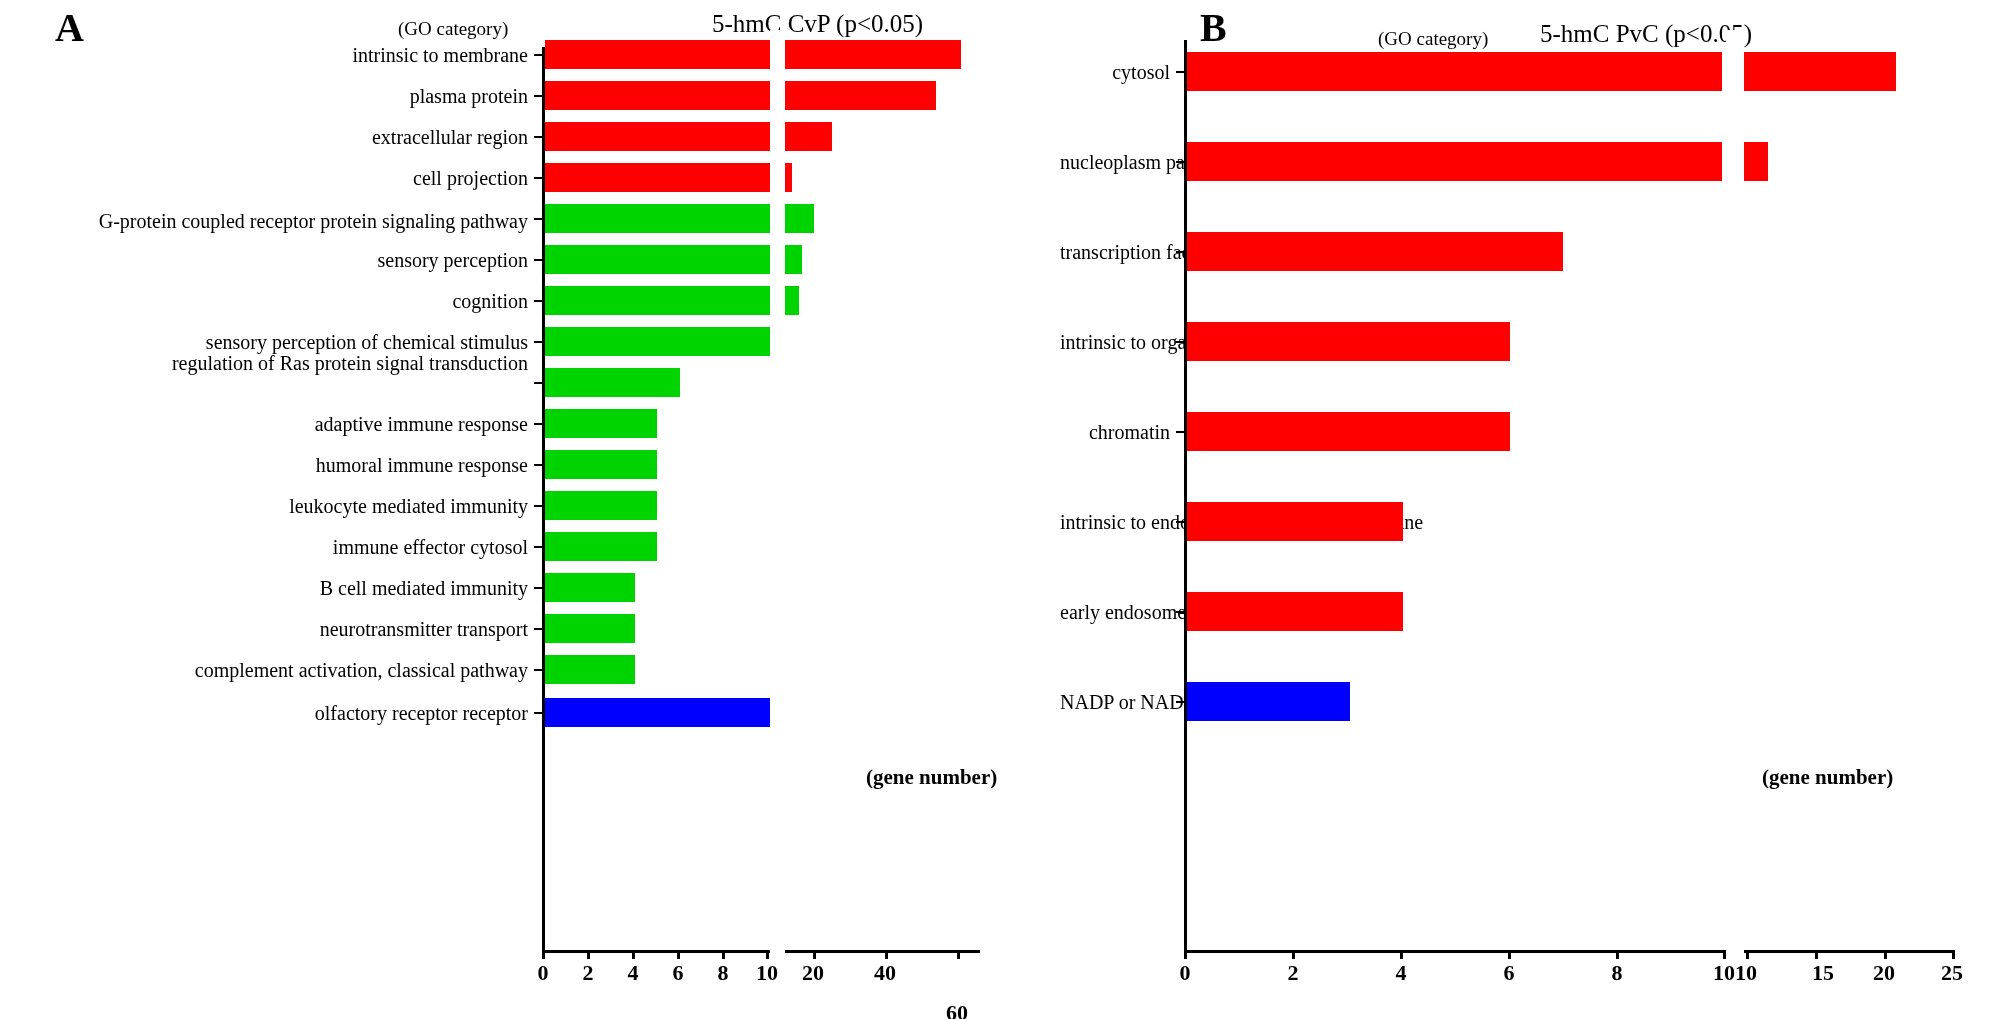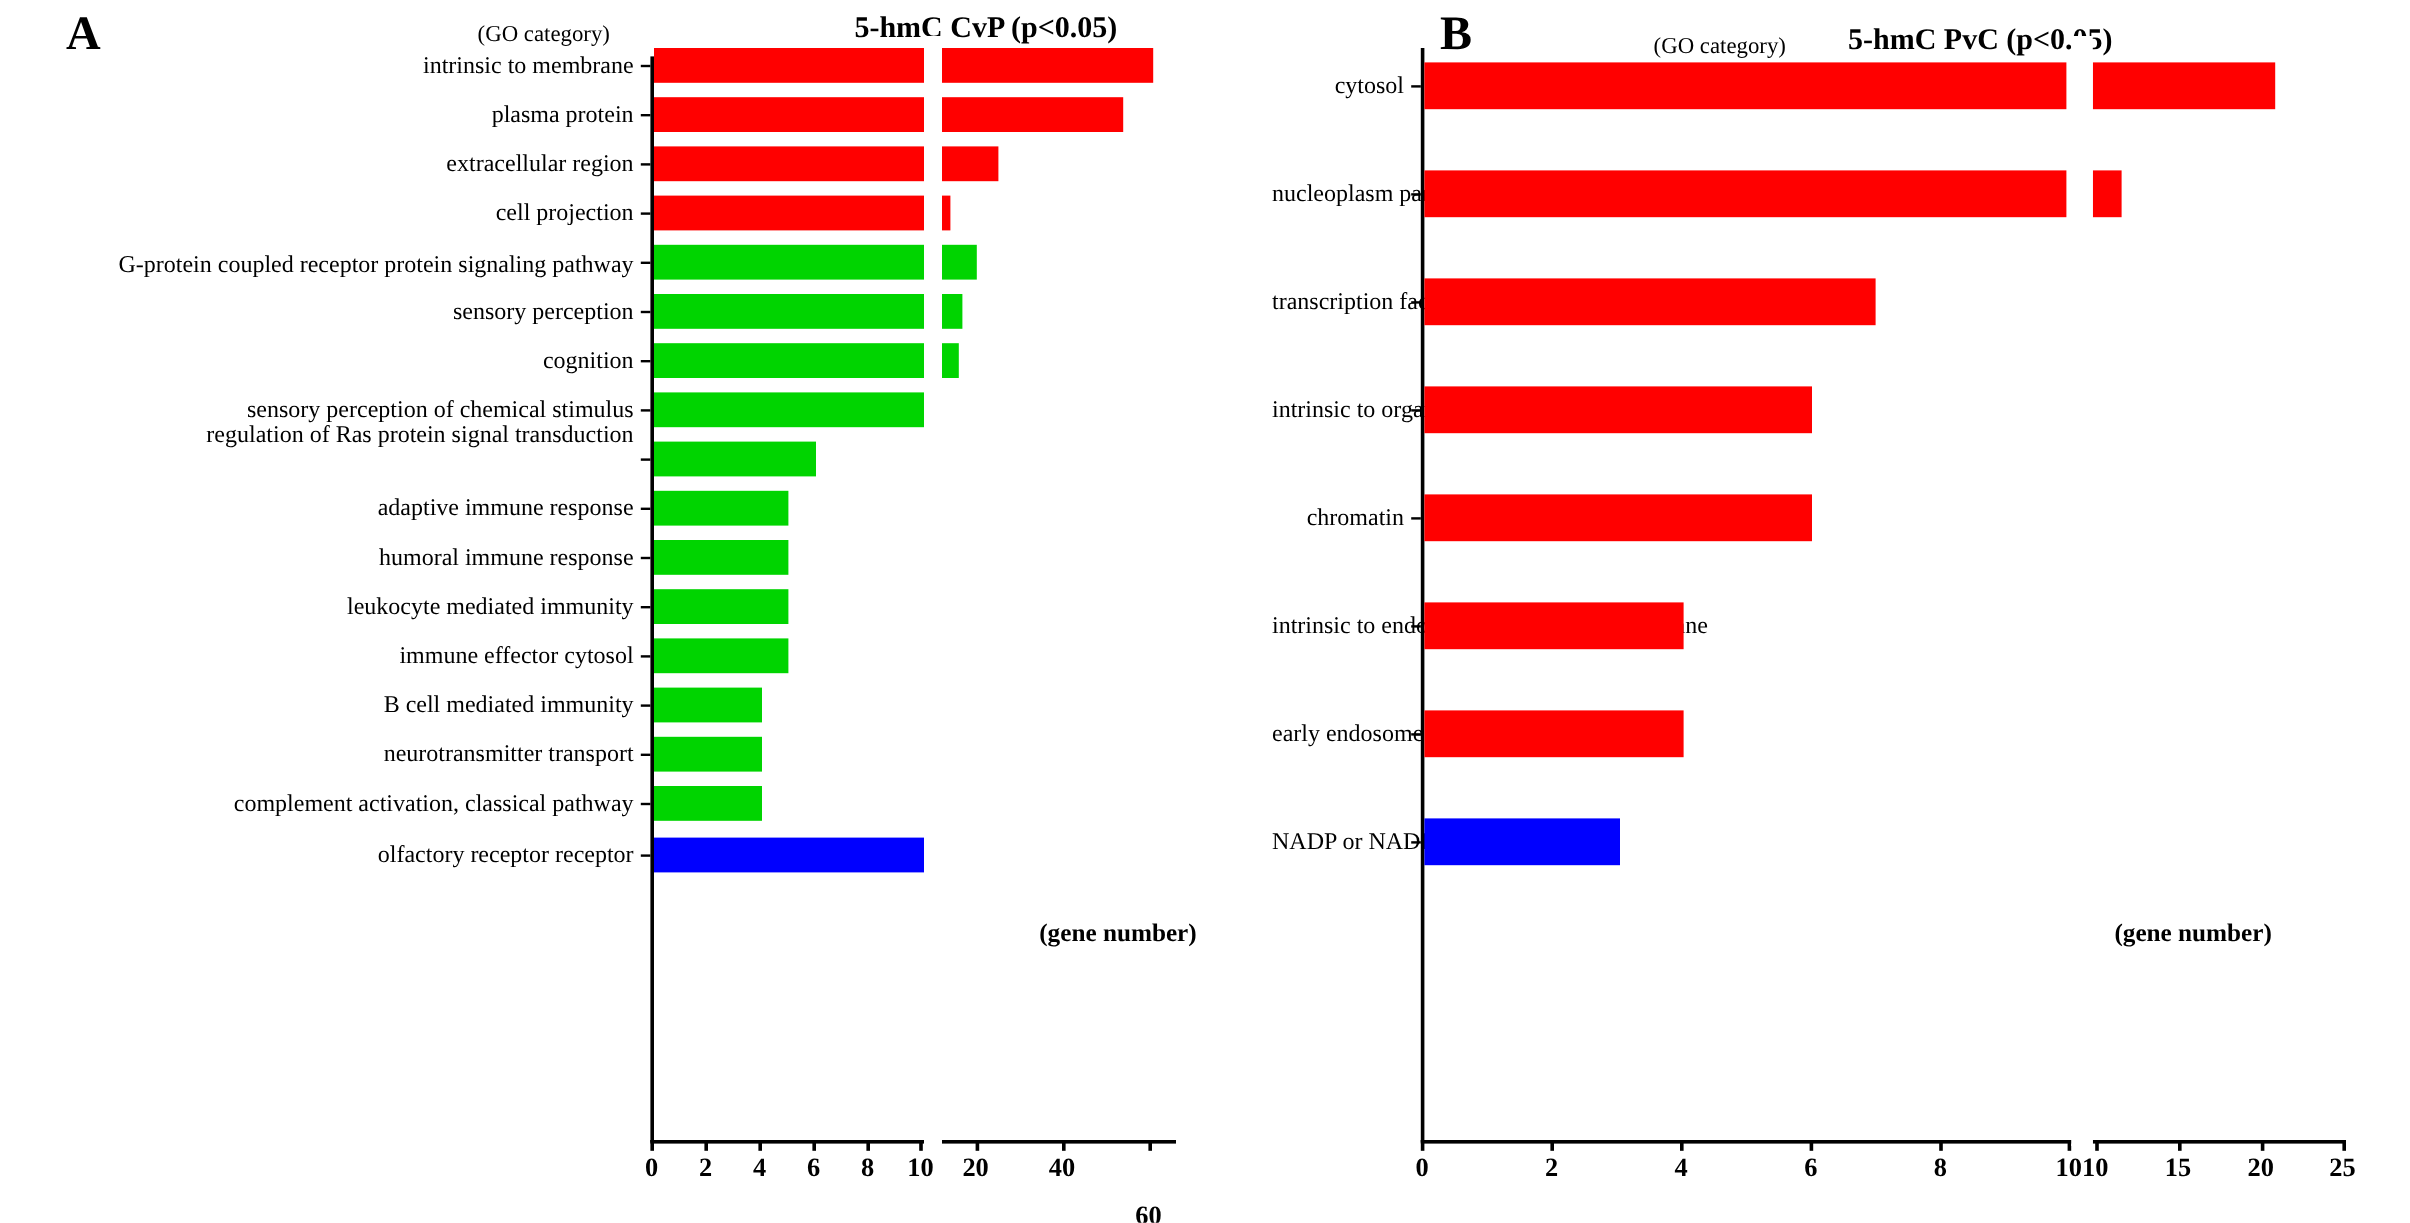--- a/index.html
+++ b/index.html
@@ -30,21 +30,21 @@
   .panel-letter {
     position: absolute;
     font-family: "Liberation Serif", serif;
     font-weight: bold;
     font-size: 40px;
     line-height: 40px;
   }
 
   .chart-title {
     position: absolute;
-    font-weight: bold;
+    font-weight: normal;
     font-size: 25px;
     white-space: nowrap;
   }
   .go-cat-label {
     position: absolute;
     font-size: 19px;
     white-space: nowrap;
   }
   .gene-number-label {
     position: absolute;
@@ -255,21 +255,21 @@
       <div class="tick" style="left:824px; top:950px;"></div>
       <div class="tick" style="left:892px; top:950px;"></div>
 
       <div class="tick-label" style="left:110px; top:960px; width:30px;">0</div>
       <div class="tick-label" style="left:218px; top:960px; width:30px;">2</div>
       <div class="tick-label" style="left:326px; top:960px; width:30px;">4</div>
       <div class="tick-label" style="left:434px; top:960px; width:30px;">6</div>
       <div class="tick-label" style="left:542px; top:960px; width:30px;">8</div>
       <div class="tick-label" style="left:645px; top:960px; width:38px;">10</div>
       <div class="tick-label" style="left:667px; top:960px; width:38px;">10</div>
-      <div class="tick-label" style="left:736px; top:960px; width:38px;">15</div>
+      <div class="tick-label" style="left:736px; top:960px; width:38px;text-align:right;">15</div>
       <div class="tick-label" style="left:805px; top:960px; width:38px;">20</div>
       <div class="tick-label" style="left:873px; top:960px; width:38px;">25</div>
 
       <div class="cat-tick" style="left:116px; top:71px;"></div>
       <div class="cat-label" style="left:0px; top:72px; width:110px;">cytosol</div>
       <div class="bar" style="left:127px; top:52px; width:535px; height:39px; background:#FF0000;"></div>
       <div class="bar-seg2" style="left:684px; top:52px; width:152px; height:39px; background:#FF0000;"></div>
 
       <div class="cat-tick" style="left:116px; top:161px;"></div>
       <div class="cat-label" style="left:0px; top:162px; width:110px;">nucleoplasm part</div>

